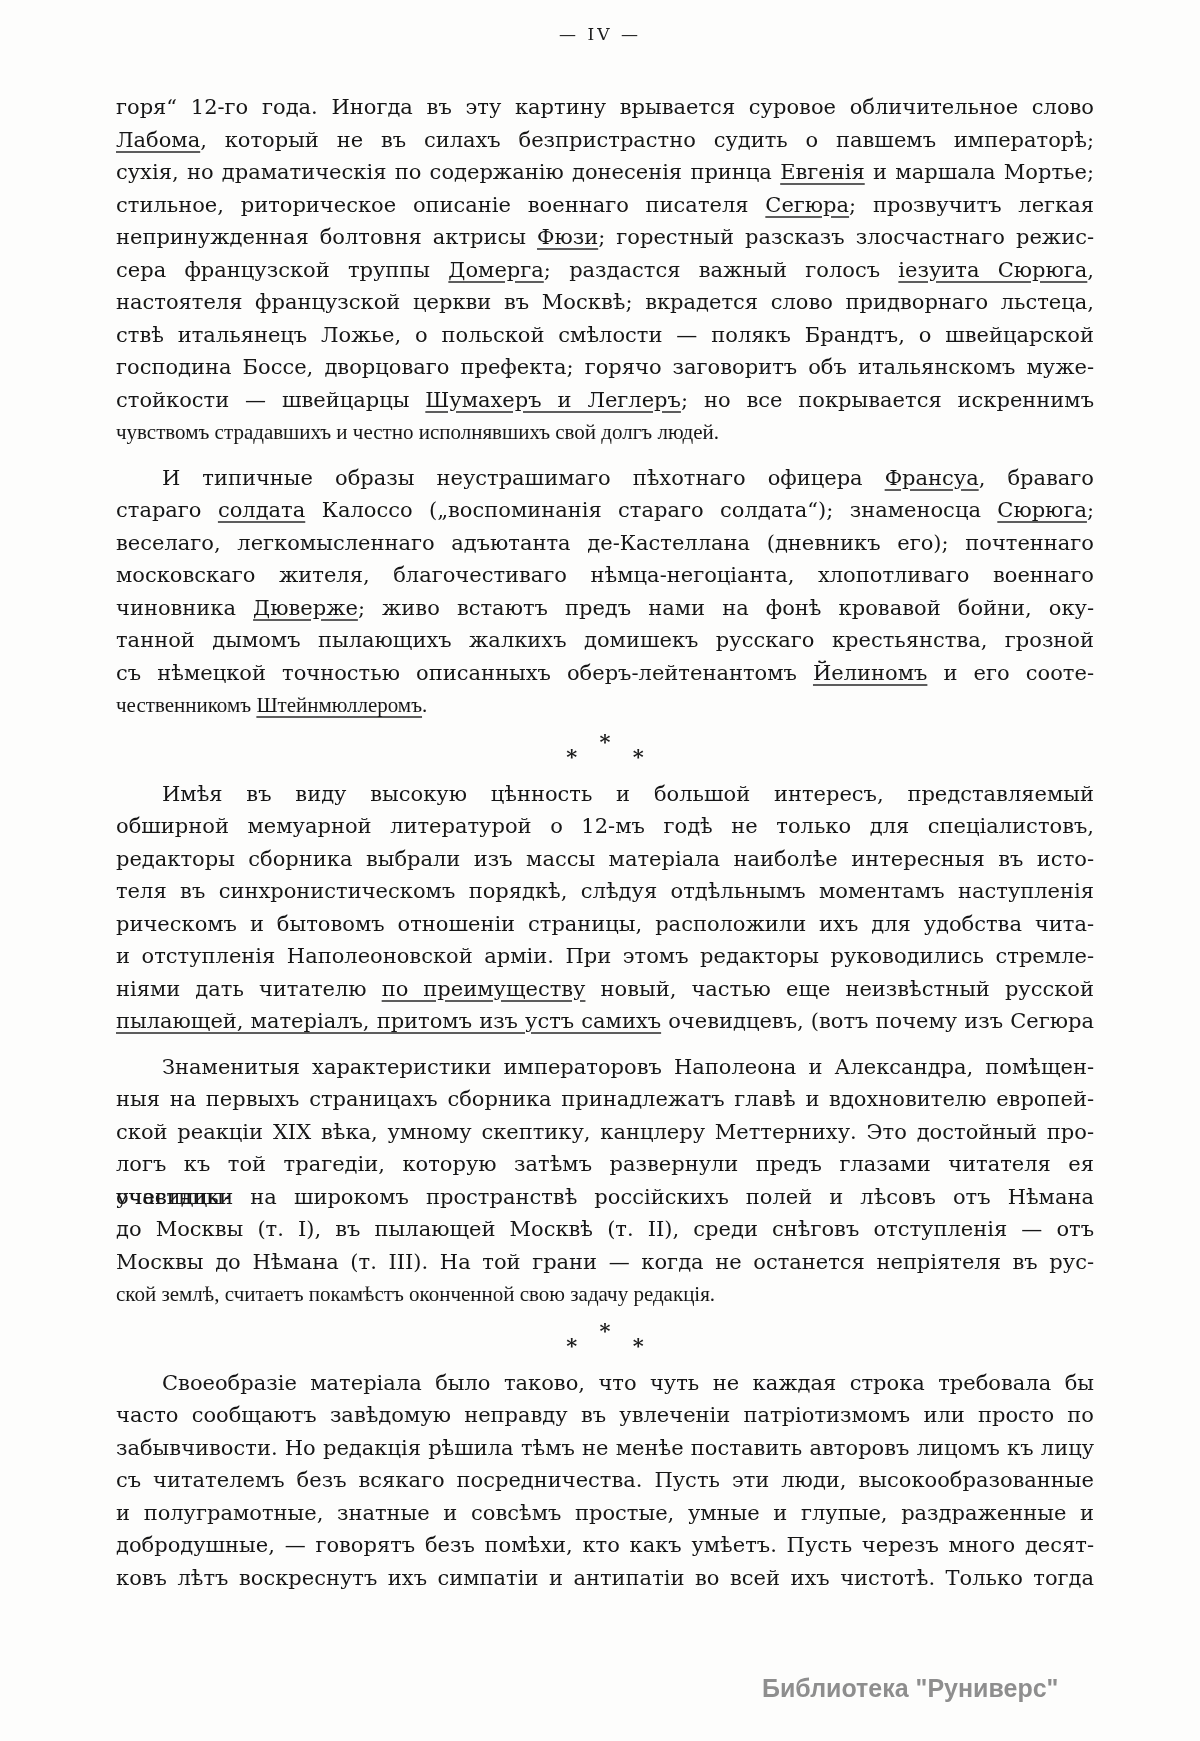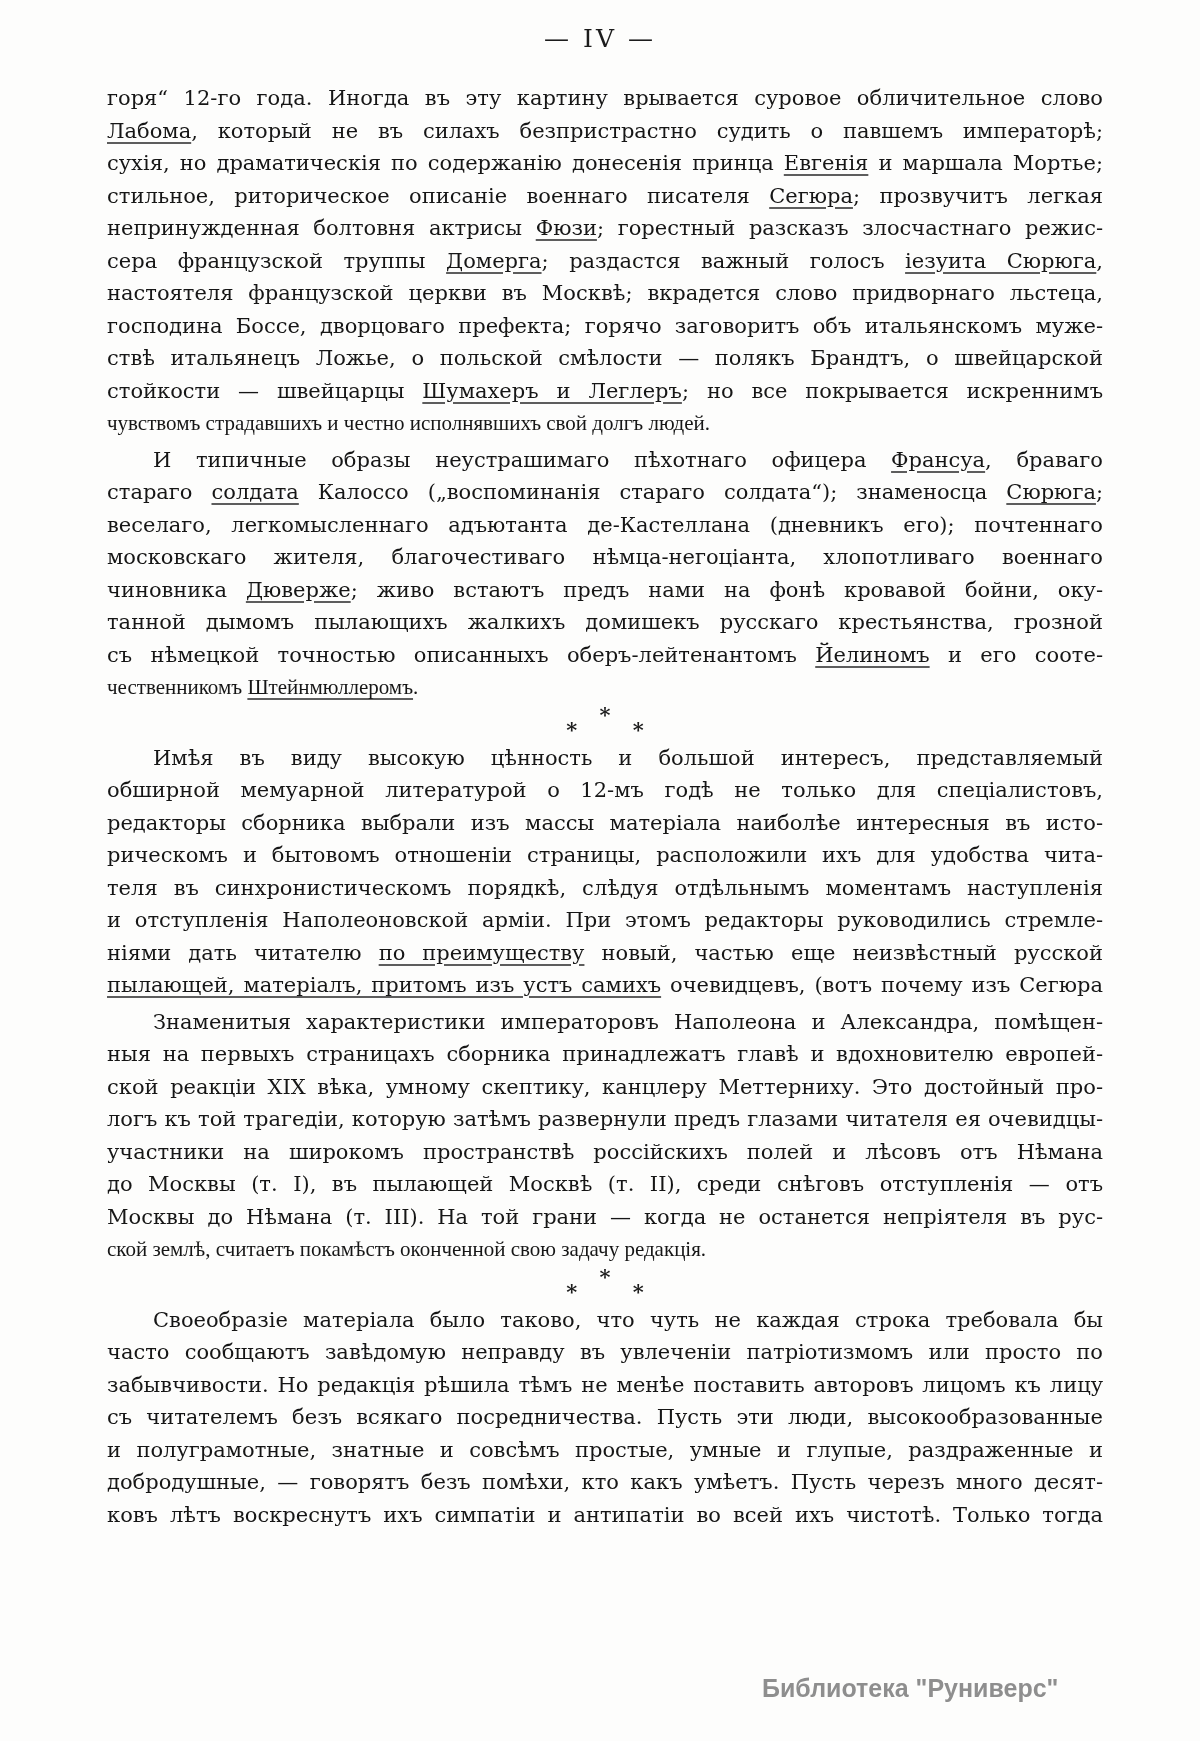--- a/index.html
+++ b/index.html
@@ -8,28 +8,28 @@
     width:1200px; height:1741px;
     margin:0 auto;
     background:#fdfdfc;
     font-family:"DejaVu Serif", serif;
     color:#161616;
     overflow:hidden;
   }
   .page-number {
     position:absolute; top:24px; left:0; width:100%;
     text-align:center;
-    font-size:25px; letter-spacing:3px;
+    font-size:17px; letter-spacing:3px;
     color:#1c1c1c;
   }
   .text-block {
     position:absolute; left:103px; top:78px; width:1004px;
     font-size:21px; line-height:32.5px;
   }
-  .para { margin:4px; padding:0; }
+  .para { margin:13px; padding:0; }
   .line {
     height:32.5px;
     text-align:justify;
     text-align-last:justify;
     text-justify:inter-word;
     white-space:normal;
   }
   .line.ind { text-indent:46px; }
   .line.endp { text-align-last:left;font-family:Liberation Serif, serif; }
   .asterism {
@@ -64,22 +64,22 @@
   <div class="text-block">
 
     <div class="para">
       <div class="line">горя“ 12-го года. Иногда въ эту картину врывается суровое обличительное слово</div>
       <div class="line"><span class="pencil-u">Лабома</span>, который не въ силахъ безпристрастно судить о павшемъ императорѣ;</div>
       <div class="line">сухія, но драматическія по содержанію донесенія принца <span class="pencil-u">Евгенія</span> и маршала Мортье;</div>
       <div class="line">стильное, риторическое описаніе военнаго писателя <span class="pencil-u">Сегюра</span>; прозвучитъ легкая</div>
       <div class="line">непринужденная болтовня актрисы <span class="pencil-u">Фюзи</span>; горестный разсказъ злосчастнаго режис-</div>
       <div class="line">сера французской труппы <span class="pencil-u">Домерга</span>; раздастся важный голосъ <span class="pencil-u">іезуита Сюрюга</span>,</div>
       <div class="line">настоятеля французской церкви въ Москвѣ; вкрадется слово придворнаго льстеца,</div>
+      <div class="line">ствѣ итальянецъ Ложье, о польской смѣлости — полякъ Брандтъ, о швейцарской</div>
       <div class="line">господина Боссе, дворцоваго префекта; горячо заговоритъ объ итальянскомъ муже-</div>
-      <div class="line">ствѣ итальянецъ Ложье, о польской смѣлости — полякъ Брандтъ, о швейцарской</div>
       <div class="line">стойкости — швейцарцы <span class="pencil-u">Шумахеръ и Леглеръ</span>; но все покрывается искреннимъ</div>
       <div class="line endp">чувствомъ страдавшихъ и честно исполнявшихъ свой долгъ людей.</div>
     </div>
 
     <div class="para">
       <div class="line ind">И типичные образы неустрашимаго пѣхотнаго офицера <span class="pencil-u">Франсуа</span>, браваго</div>
       <div class="line">стараго <span class="pencil-u">солдата</span> Калоссо („воспоминанія стараго солдата“); знаменосца <span class="pencil-u">Сюрюга</span>;</div>
       <div class="line">веселаго, легкомысленнаго адъютанта де-Кастеллана (дневникъ его); почтеннаго</div>
       <div class="line">московскаго жителя, благочестиваго нѣмца-негоціанта, хлопотливаго военнаго</div>
       <div class="line">чиновника <span class="pencil-u">Дюверже</span>; живо встаютъ предъ нами на фонѣ кровавой бойни, оку-</div>
@@ -90,22 +90,22 @@
 
     <div class="asterism">
       <div class="ast-row1">*</div>
       <div class="ast-row2">* *</div>
     </div>
 
     <div class="para">
       <div class="line ind">Имѣя въ виду высокую цѣнность и большой интересъ, представляемый</div>
       <div class="line">обширной мемуарной литературой о 12-мъ годѣ не только для спеціалистовъ,</div>
       <div class="line">редакторы сборника выбрали изъ массы матеріала наиболѣе интересныя въ исто-</div>
+      <div class="line">теля въ синхронистическомъ порядкѣ, слѣдуя отдѣльнымъ моментамъ наступленія</div>
       <div class="line">рическомъ и бытовомъ отношеніи страницы, расположили ихъ для удобства чита-</div>
-      <div class="line">теля въ синхронистическомъ порядкѣ, слѣдуя отдѣльнымъ моментамъ наступленія</div>
       <div class="line">и отступленія Наполеоновской арміи. При этомъ редакторы руководились стремле-</div>
       <div class="line">ніями дать читателю <span class="pencil-u">по преимуществу</span> новый, частью еще неизвѣстный русской</div>
       <div class="line"><span class="pencil-u">пылающей, матеріалъ, притомъ изъ устъ самихъ</span> очевидцевъ, (вотъ почему изъ Сегюра</div>
     </div>
 
     <div class="para">
       <div class="line ind">Знаменитыя характеристики императоровъ Наполеона и Александра, помѣщен-</div>
       <div class="line">ныя на первыхъ страницахъ сборника принадлежатъ главѣ и вдохновителю европей-</div>
       <div class="line">ской реакціи XIX вѣка, умному скептику, канцлеру Меттерниху. Это достойный про-</div>
       <div class="line">логъ къ той трагедіи, которую затѣмъ развернули предъ глазами читателя ея очевидцы-</div>

